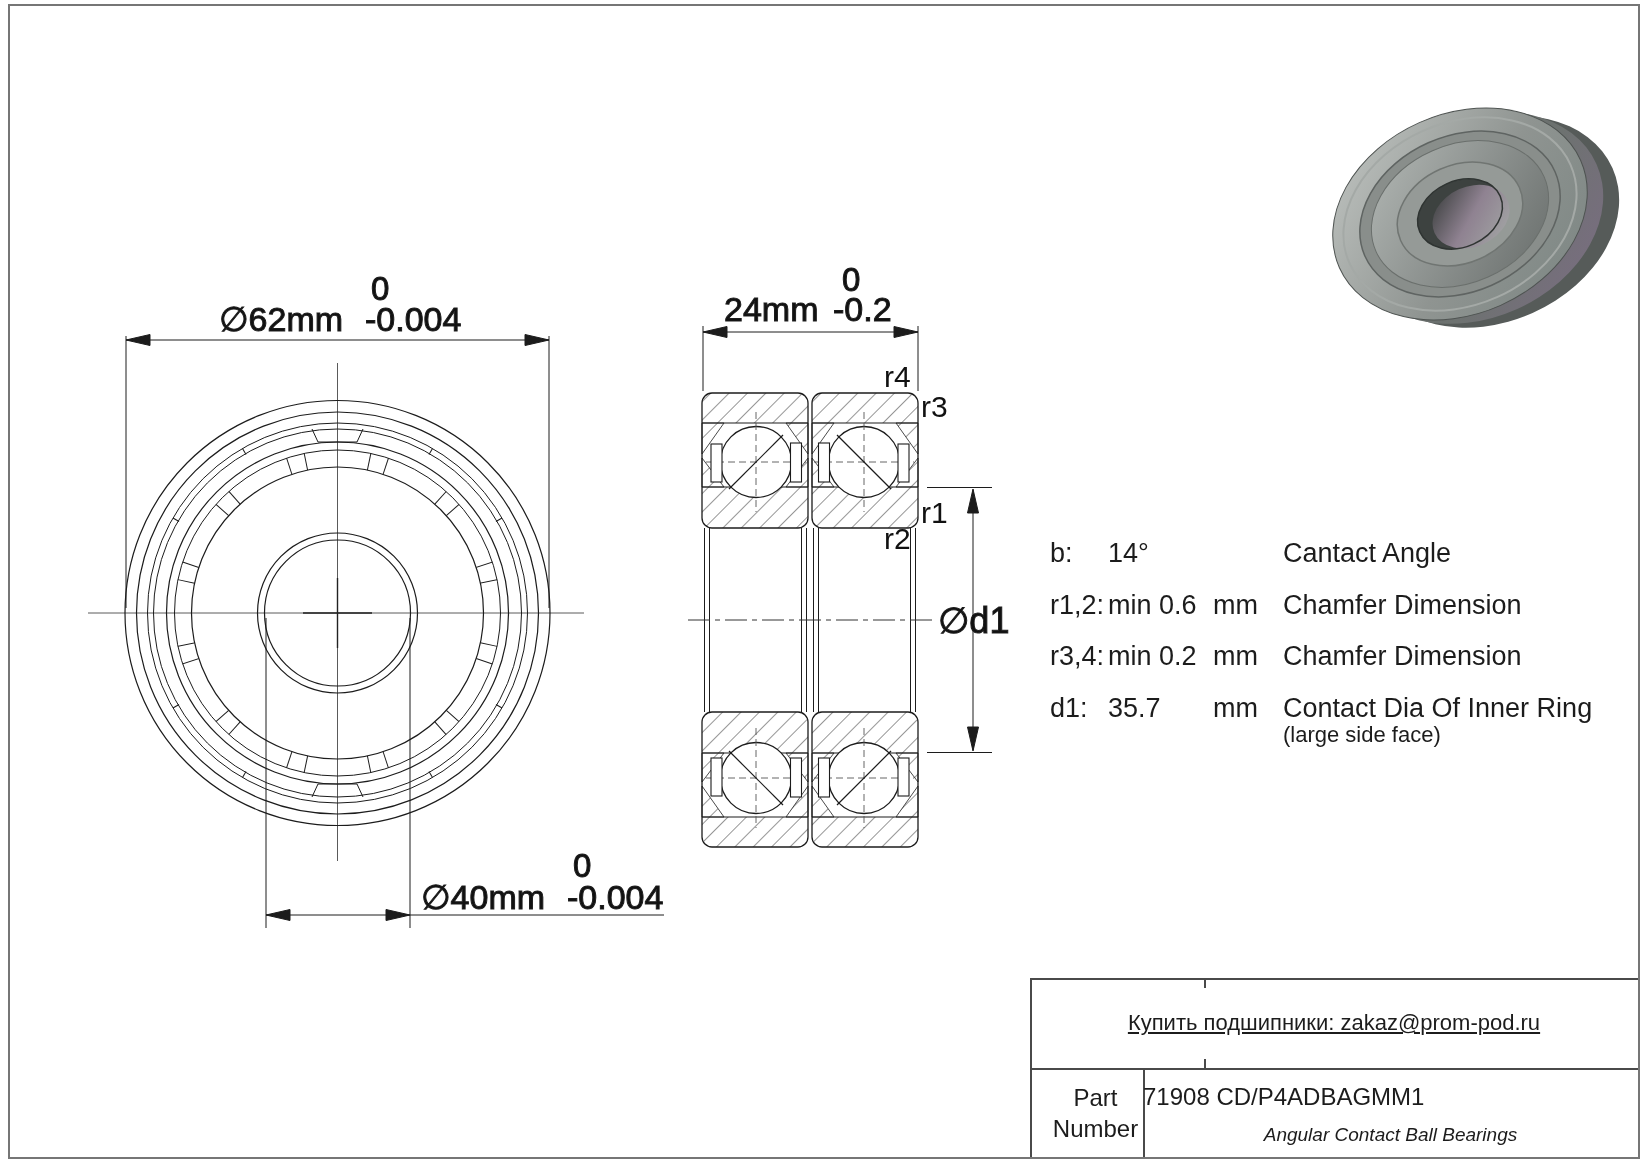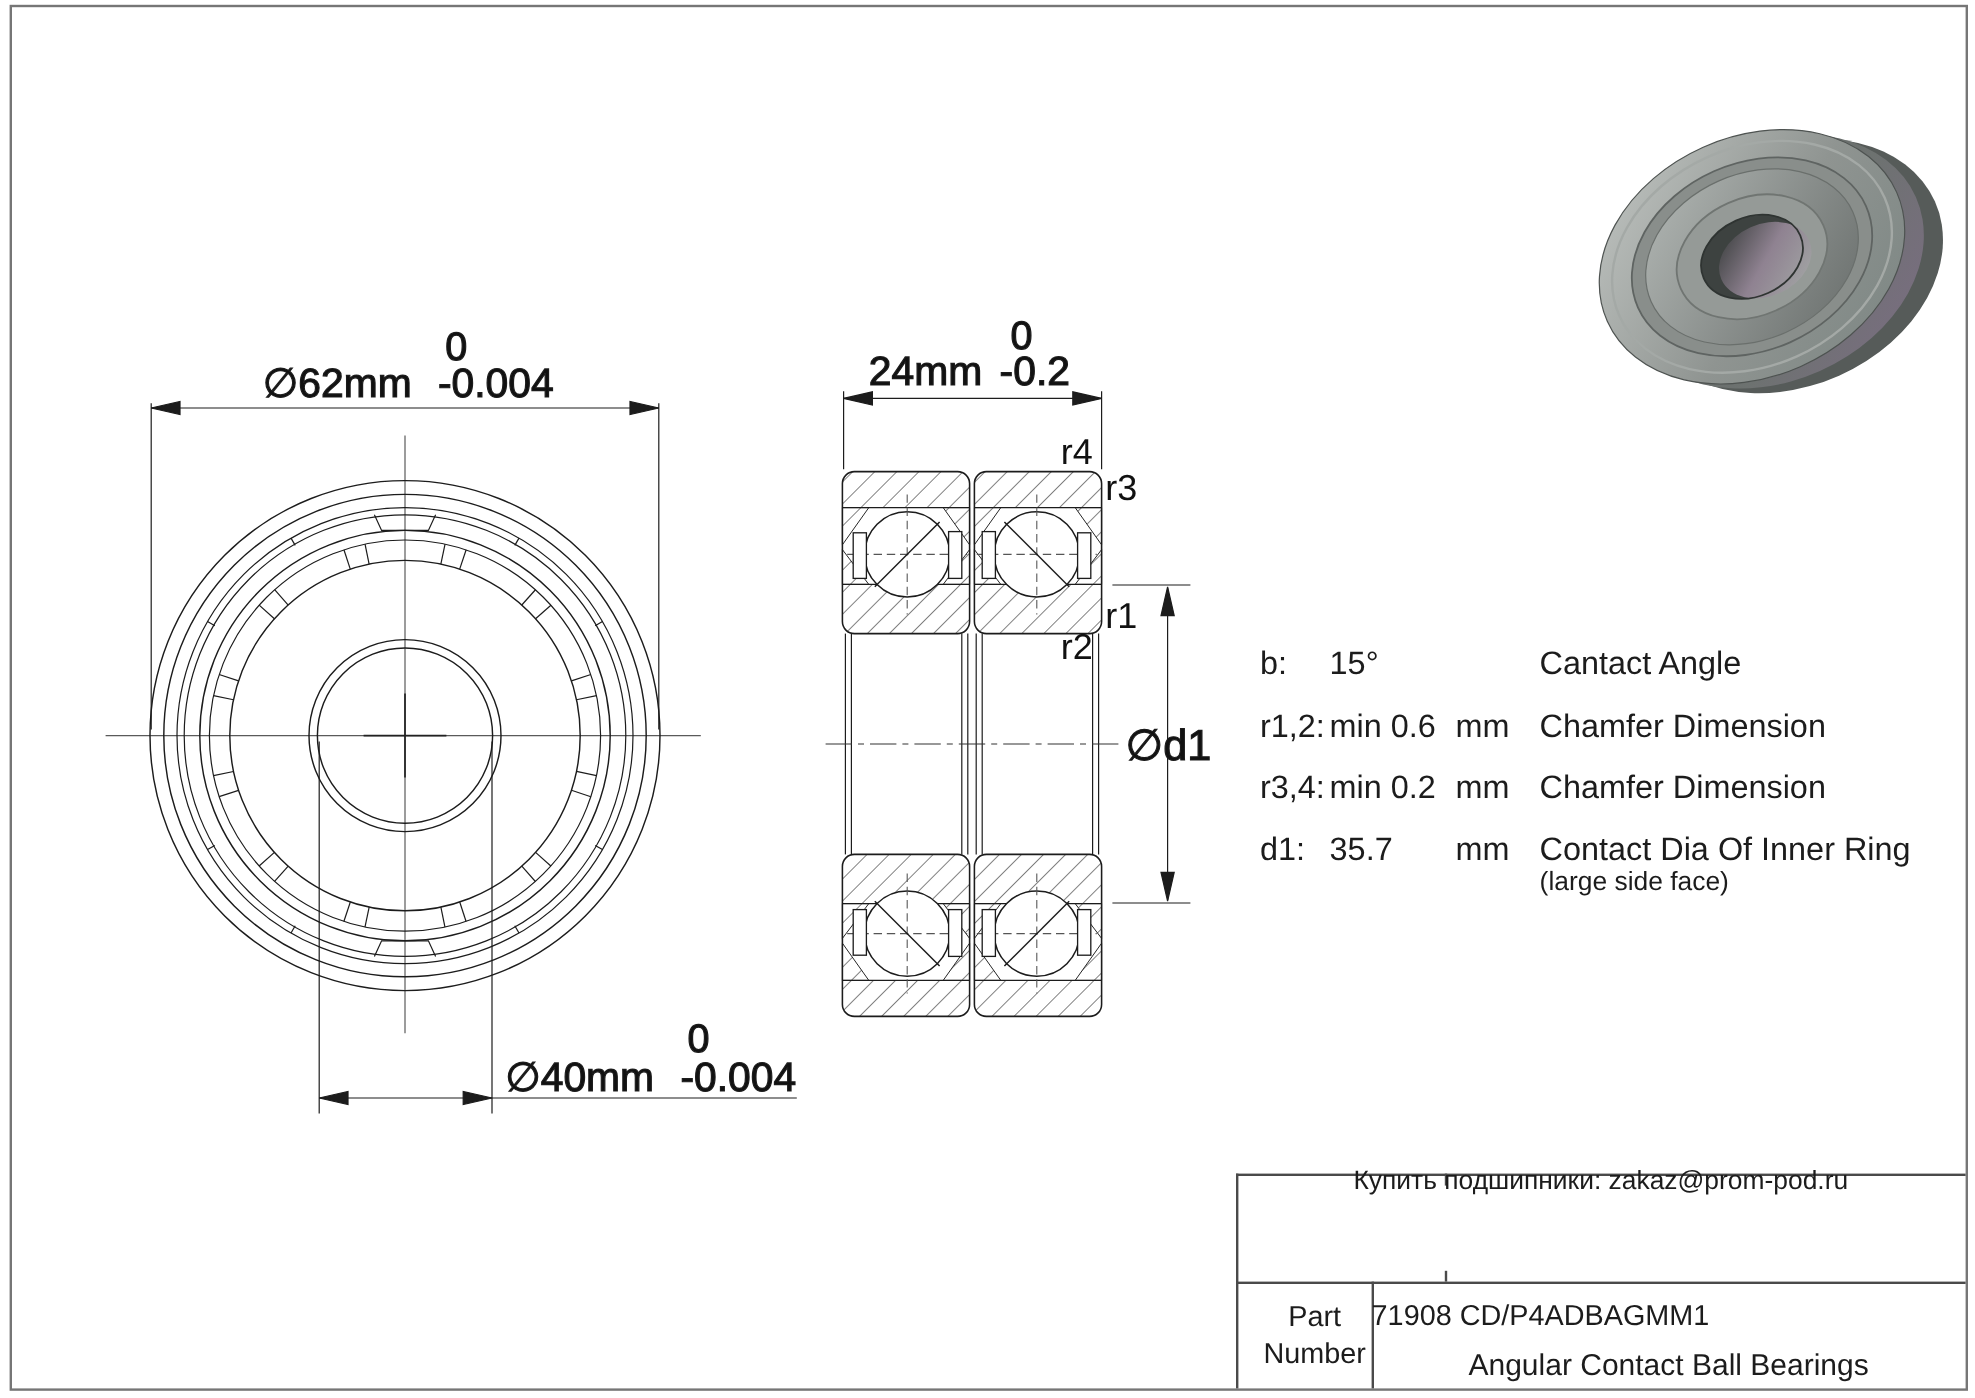--- a/index.html
+++ b/index.html
@@ -14,24 +14,24 @@
   .d1label{font-size:36px;}
   
   .spec-row{position:absolute;left:1050px;width:596px;font-size:27px;white-space:nowrap;}
   .sp-param{position:absolute;left:0;top:0;}
   .sp-value{position:absolute;left:58px;top:0;}
   .sp-unit{position:absolute;left:163px;top:0;}
   .sp-desc{position:absolute;left:233px;top:0;text-align:right;}
   .sp-desc2{position:absolute;left:1283px;top:722px;font-size:22px;white-space:nowrap;}
   
   .tb-line{position:absolute;background:#4a4a4a;}
-  .tb-email{position:absolute;left:1030px;top:971px;width:608px;text-align:center;font-size:22px;}
+  .tb-email{position:absolute;left:1030px;top:1010px;width:608px;text-align:center;font-size:22px;text-decoration:underline;}
   .tb-partlabel{position:absolute;left:1030px;top:1082px;width:131px;text-align:center;font-size:24px;line-height:31px;}
   .tb-partnum{position:absolute;left:1143px;top:1083px;width:527px;text-align:left;font-size:24px;}
-  .tb-parttype{position:absolute;left:1143px;top:1124px;width:495px;text-align:center;font-size:25px;}
+  .tb-parttype{position:absolute;left:1143px;top:1124px;width:495px;text-align:center;font-size:19px;font-style:italic;}
 </style>
 </head>
 <body>
 
 <div class="stage">
   <div class="frame"></div>
 
   <svg width="1646" height="1165" viewBox="0 0 1646 1165">
     <defs>
       <pattern id="h" width="13" height="13" patternUnits="userSpaceOnUse" patternTransform="rotate(45)">
@@ -274,21 +274,21 @@
       <ellipse cx="0" cy="0" rx="65" ry="49" fill="#959a97" stroke="#707572" stroke-width="1.5"></ellipse>
       <ellipse cx="0" cy="0" rx="44" ry="33" fill="#3d4240"></ellipse>
       <ellipse cx="9" cy="7" rx="40" ry="30" fill="url(#gBore)"></ellipse>
       <ellipse cx="0" cy="0" rx="44" ry="33" fill="none" stroke="#2f3432" stroke-width="1.5"></ellipse>
     </g>
   </svg>
 
   <div>
     <div class="spec-row" style="top:538px">
       <span class="sp-param">b:</span>
-      <span class="sp-value">15°</span>
+      <span class="sp-value">14°</span>
       <span class="sp-unit"></span>
       <span class="sp-desc">Cantact Angle</span>
     </div>
     <div class="spec-row" style="top:590px">
       <span class="sp-param">r1,2:</span>
       <span class="sp-value">min 0.6</span>
       <span class="sp-unit">mm</span>
       <span class="sp-desc">Chamfer Dimension</span>
     </div>
     <div class="spec-row" style="top:641px">

